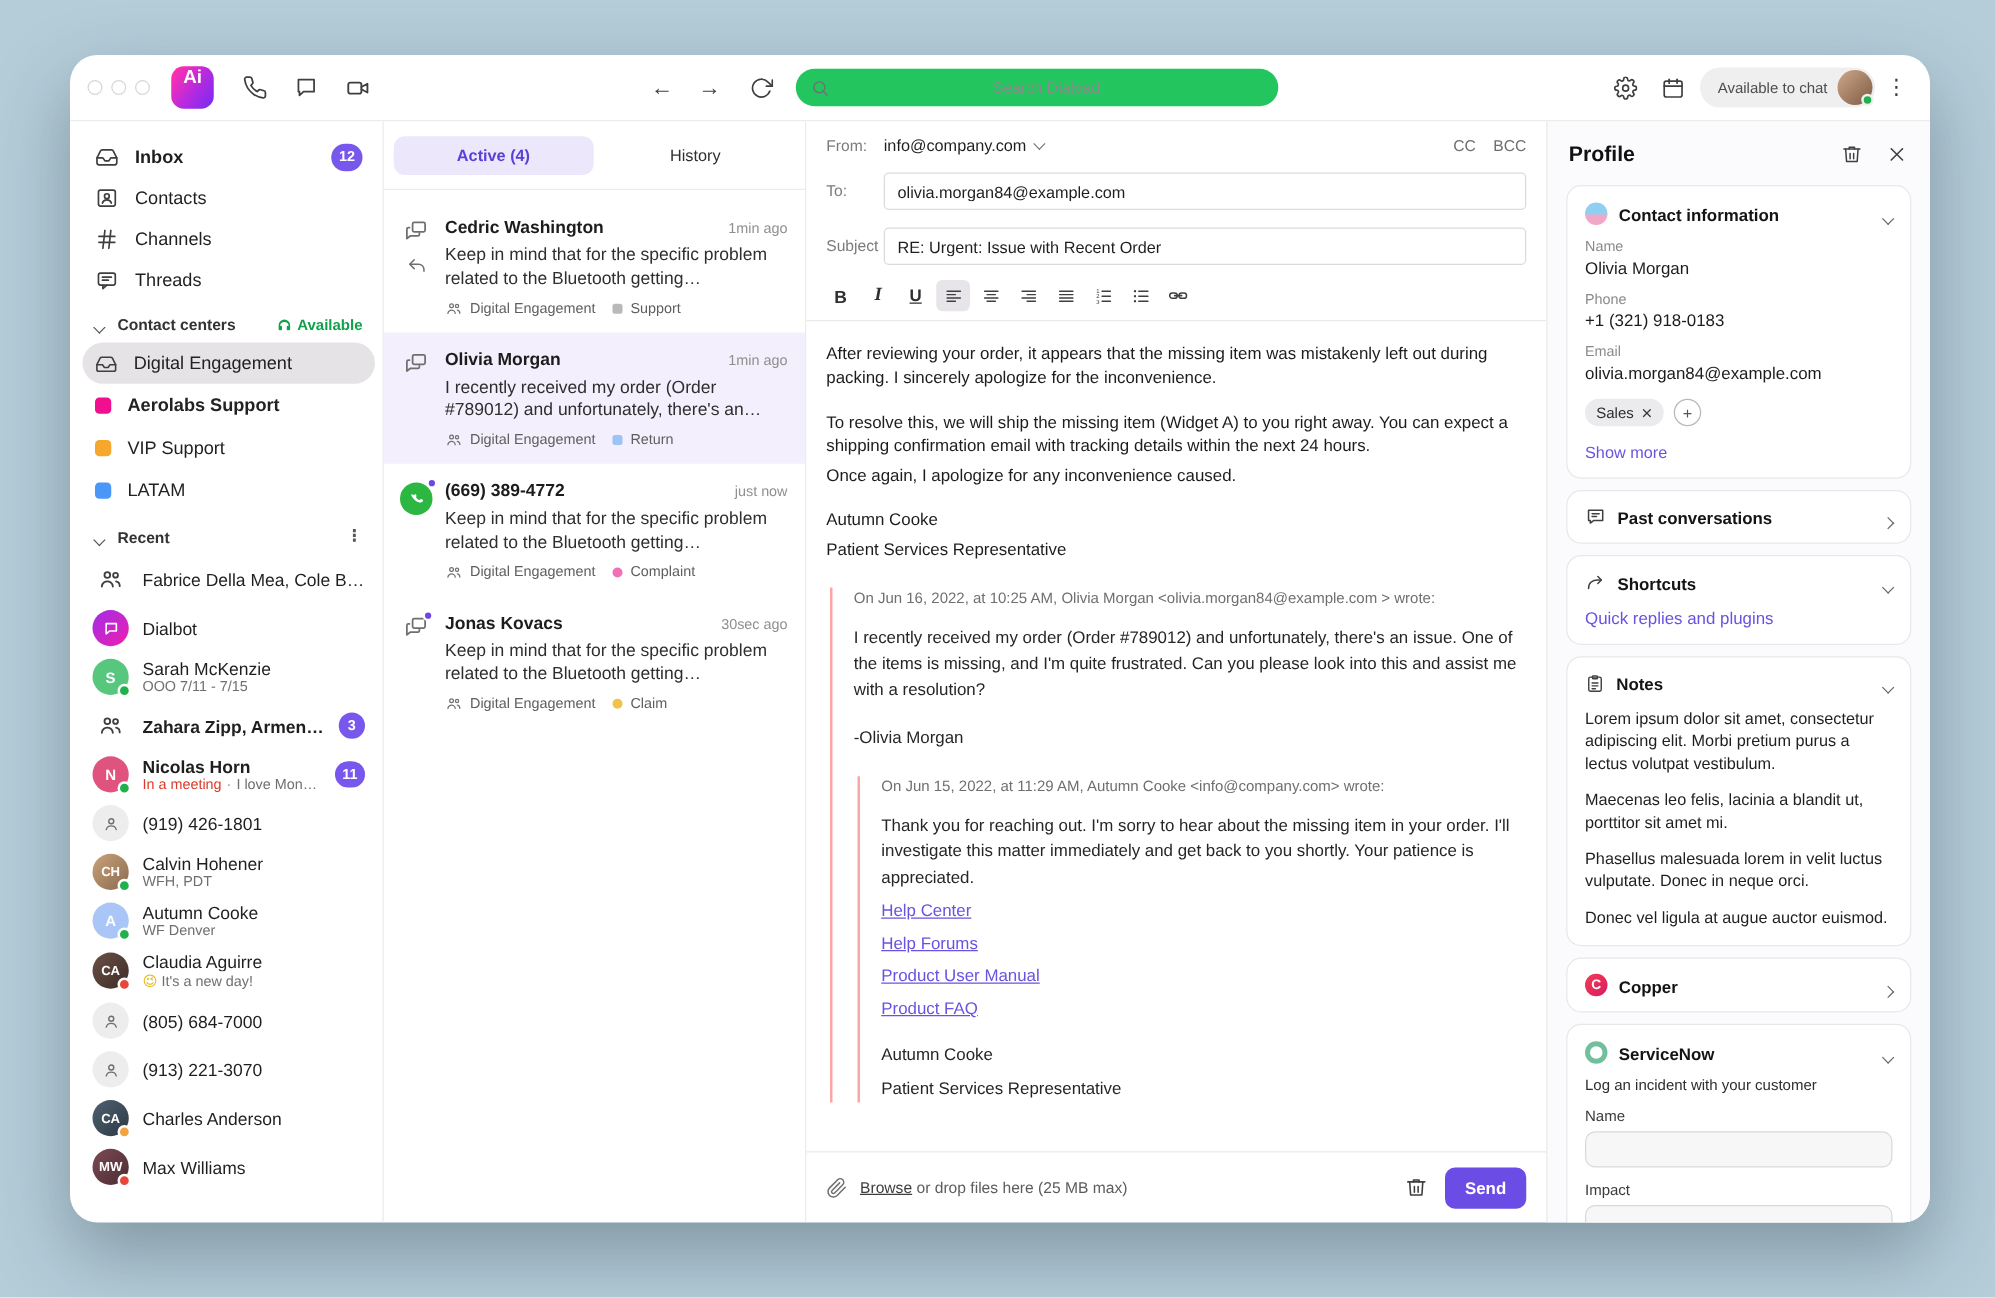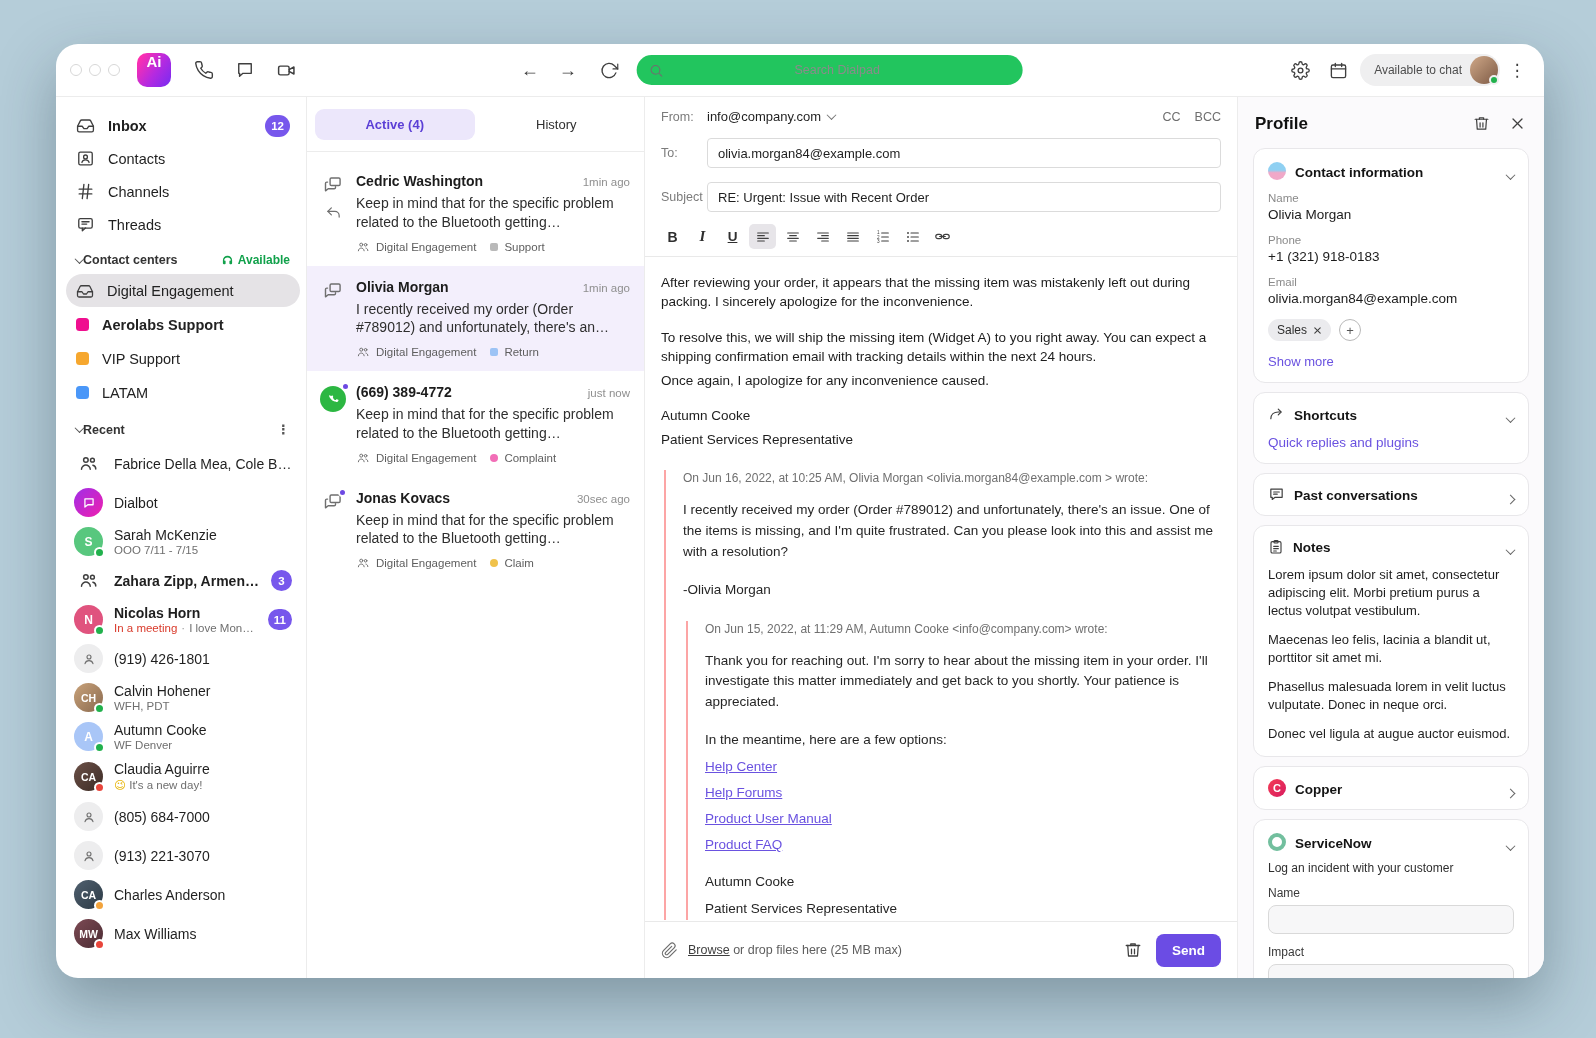--- a/index.html
+++ b/index.html
@@ -30,21 +30,21 @@
   
   .main{flex:1;display:flex;min-height:0}
   .sidebar{width:251px;flex:none;border-right:1px solid #ececec;padding:12px 6px 0 10px;overflow:hidden}
   .convlist{width:338px;flex:none;border-right:1px solid #ececec;display:flex;flex-direction:column;overflow:hidden}
   .composer{flex:1;min-width:0;display:flex;flex-direction:column;overflow:hidden}
   .profile{width:307px;flex:none;border-left:1px solid #ececec;background:#fbfafc;padding:14px 15px;overflow:hidden}
   
   .nav-item{display:flex;align-items:center;height:33px;padding:0 10px;gap:13px;font-size:14.5px;color:#1f1f1f;border-radius:17px;cursor:pointer}
   .nav-item.bold{font-weight:700}
   .badge{margin-left:auto;min-width:23px;height:22px;border-radius:12px;background:#7757ec;color:#fff;font-size:11.5px;font-weight:700;display:flex;align-items:center;justify-content:center;padding:0 6px}
-  .sec-head{display:flex;align-items:center;gap:0;padding:12px 10px 7px;font-size:12.5px;font-weight:700;color:#333}
+  .sec-head{display:flex;align-items:flex-end;gap:11px;padding:12px 10px 7px;font-size:12.5px;font-weight:700;color:#333}
   .chev{width:7px;height:7px;border-right:1.6px solid #555;border-bottom:1.6px solid #555;flex:none}
   .chev.down{transform:rotate(45deg) translate(-1px,-1px)}
   .chev.right{transform:rotate(-45deg)}
   .avail{margin-left:auto;display:flex;align-items:center;gap:4px;color:#11a14b;font-size:12px;font-weight:600}
   .cc-item{display:flex;align-items:center;height:33px;padding:0 10px;gap:13px;font-size:14.5px;color:#222;border-radius:17px;cursor:pointer;margin-bottom:1px}
   .cc-item.selected{background:#e5e3e6;font-weight:500}
   .sq{width:13px;height:13px;border-radius:3.5px;flex:none}
   .kebab-sm{margin-left:auto;font-size:13px;color:#555;cursor:pointer;font-family:"DejaVu Sans",sans-serif}
   .r-item{display:flex;align-items:center;gap:11px;padding:5px 8px;cursor:pointer}
   .r-av{width:29px;height:29px;border-radius:50%;flex:none;position:relative;display:flex;align-items:center;justify-content:center;color:#fff;font-size:12px;font-weight:700}
@@ -667,21 +667,20 @@
         <p>Patient Services Representative</p>
 
         <div class="quote">
           <div class="q-head">On Jun 16, 2022, at 10:25 AM, Olivia Morgan &lt;olivia.morgan84@example.com &gt; wrote:</div>
           <div class="q-text">I recently received my order (Order #789012) and unfortunately, there's an issue. One of the items is missing, and I'm quite frustrated. Can you please look into this and assist me with a resolution?</div>
           <div class="q-text gap">-Olivia Morgan</div>
 
           <div class="quote">
             <div class="q-head">On Jun 15, 2022, at 11:29 AM, Autumn Cooke &lt;info@company.com&gt; wrote:</div>
             <div class="q-text">Thank you for reaching out. I'm sorry to hear about the missing item in your order. I'll investigate this matter immediately and get back to you shortly. Your patience is appreciated.</div>
-            <div class="q-text gap">In the meantime, here are a few options:</div>
             <a class="q-link">Help Center</a>
             <a class="q-link">Help Forums</a>
             <a class="q-link">Product User Manual</a>
             <a class="q-link">Product FAQ</a>
             <div class="q-text gap">Autumn Cooke</div>
             <div class="q-text" style="margin-top:6px">Patient Services Representative</div>
           </div>
         </div>
       </div>
 
@@ -741,41 +740,41 @@
             <svg class="ic" width="9" height="9" viewBox="0 0 20 20" style="stroke-width:2.4">
                 <line x1="4" y1="4" x2="16" y2="16"></line>
                 <line x1="16" y1="4" x2="4" y2="16"></line>
               </svg>
           </span>
           <button class="plus-btn">+</button>
         </div>
         <div class="show-more">Show more</div>
       </div>
 
+      <div class="card" style="padding:12px 14px">
+        <div class="card-head">
+          <svg class="ic" width="17" height="17" viewBox="0 0 24 24">
+              <path d="M4 4.5h16v11.5h-10L6 19v-3H4z"></path>
+              <path d="M8 8.5h8M8 11.5h5"></path>
+            </svg>
+          <span class="card-title">Past conversations</span>
+          <span class="chev right"></span>
+        </div>
+      </div>
+
       <div class="card">
         <div class="card-head">
           <svg class="ic" width="17" height="17" viewBox="0 0 24 24">
               <path d="M4 18c0-6.5 4.5-9.5 10.5-9.5H18"></path>
               <polyline points="14.5 4.5 18.5 8.5 14.5 12.5"></polyline>
             </svg>
           <span class="card-title">Shortcuts</span>
           <span class="chev down"></span>
         </div>
         <div class="link-purple">Quick replies and plugins</div>
-      </div>
-
-      <div class="card" style="padding:12px 14px">
-        <div class="card-head">
-          <svg class="ic" width="17" height="17" viewBox="0 0 24 24">
-              <path d="M4 4.5h16v11.5h-10L6 19v-3H4z"></path>
-              <path d="M8 8.5h8M8 11.5h5"></path>
-            </svg>
-          <span class="card-title">Past conversations</span>
-          <span class="chev right"></span>
-        </div>
       </div>
 
       <div class="card">
         <div class="card-head">
           <svg class="ic" width="16" height="16" viewBox="0 0 24 24">
               <rect x="4.5" y="4" width="15" height="17" rx="2"></rect>
               <rect x="9" y="2.5" width="6" height="3.5" rx="1"></rect>
               <path d="M8.5 11h7M8.5 14.5h7M8.5 18h4"></path>
             </svg>
           <span class="card-title">Notes</span>

